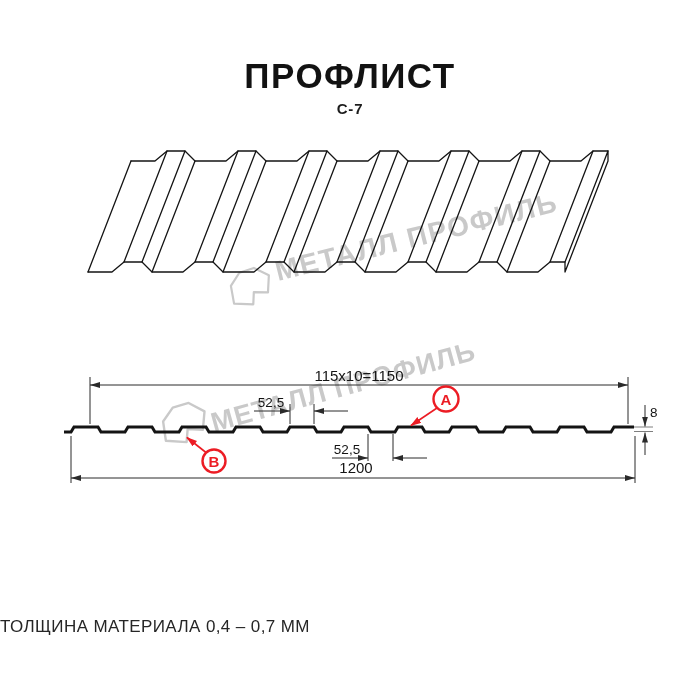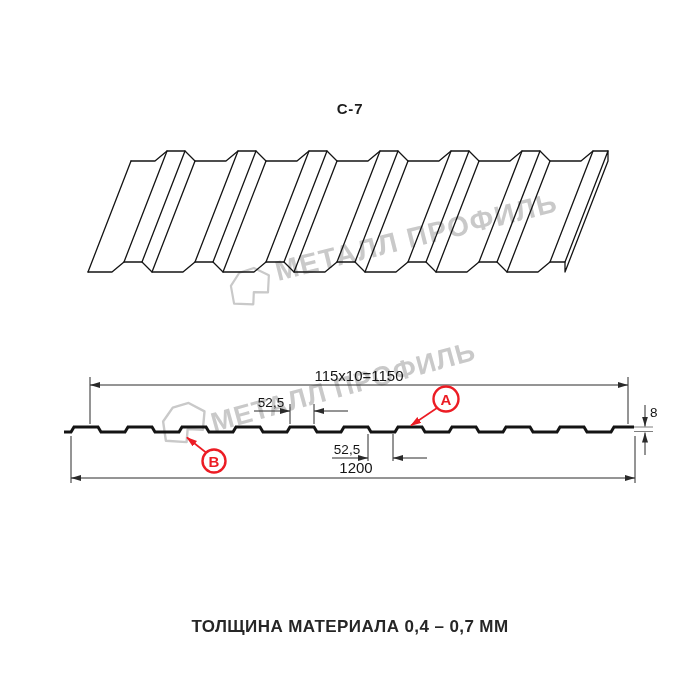--- a/index.html
+++ b/index.html
@@ -2,22 +2,22 @@
 <html style="--red: #ec1c24; --wm: #c9c9c9; --ink: #141414; --dim: #2a2a2a;"><head>
 <meta charset="utf-8">
 <style>
   html,body{margin:0;padding:0;background:#ffffff;width:700px;height:700px;overflow:hidden;
             font-family:"Liberation Sans", sans-serif;}
   .stage{position:relative;width:700px;height:700px;background:#fff;}
   .title{position:absolute;left:0;top:56px;width:700px;text-align:center;
          font-size:35px;font-weight:bold;letter-spacing:1.5px;color:#121212;}
   .subtitle{position:absolute;left:0;top:100px;width:700px;text-align:center;
          font-size:15px;font-weight:600;letter-spacing:0.8px;color:#1c1c1c;}
-  .footer-note{position:absolute;left:0;top:617px;width:700px;text-align:center;
-         font-size:17px;font-weight:700;letter-spacing:0.4px;color:#262626;}
+  .footer-note{position:absolute;left:0;top:617px;width:700px;text-align:left;
+         font-size:17px;font-weight:400;letter-spacing:0.4px;color:#262626;}
   svg{position:absolute;left:0;top:0;}
   .ink{stroke:var(--ink);fill:none;stroke-width:1.3px;stroke-linejoin:round;stroke-linecap:round;}
   .profile2d{stroke:var(--ink);fill:none;stroke-width:3px;stroke-linejoin:miter;stroke-linecap:butt;}
   .dim{stroke:var(--dim);fill:none;stroke-width:1px;}
   .dim-thin{stroke:#6f6f6f;fill:none;stroke-width:0.9px;}
   .dim-text{fill:var(--ink);font-size:13.5px;}
   .dim-text-lg{fill:var(--ink);font-size:15px;}
   .wm{stroke:var(--wm);fill:none;stroke-width:2.2px;stroke-linejoin:round;}
   .wm-text{fill:var(--wm);font-size:28px;font-weight:bold;letter-spacing:1.5px;}
   .wm-text-sm{fill:var(--wm);font-size:27px;font-weight:bold;letter-spacing:1px;}
@@ -25,20 +25,21 @@
   .red-circle{stroke:var(--red);fill:none;stroke-width:2.4px;}
   .red-text{fill:var(--red);font-size:15px;font-weight:bold;}
   .arrow-ink{fill:var(--dim);}
   .arrow-red{fill:var(--red);}
 </style>
 </head>
 <body>
 
 <div class="stage">
 
+  <div class="title">ПРОФЛИСТ</div>
   <div class="subtitle">С-7</div>
 
   <svg width="700" height="700" viewBox="0 0 700 700">
     <defs>
       <marker id="arrB" markerUnits="userSpaceOnUse" markerWidth="11" markerHeight="7" refX="10" refY="3" orient="auto-start-reverse">
         <path d="M0,0 L10,3 L0,6 Z" class="arrow-ink"></path>
       </marker>
       <marker id="arrR" markerUnits="userSpaceOnUse" markerWidth="12" markerHeight="8" refX="10" refY="3.5" orient="auto-start-reverse">
         <path d="M0,0 L11,3.5 L0,7 Z" class="arrow-red"></path>
       </marker>

